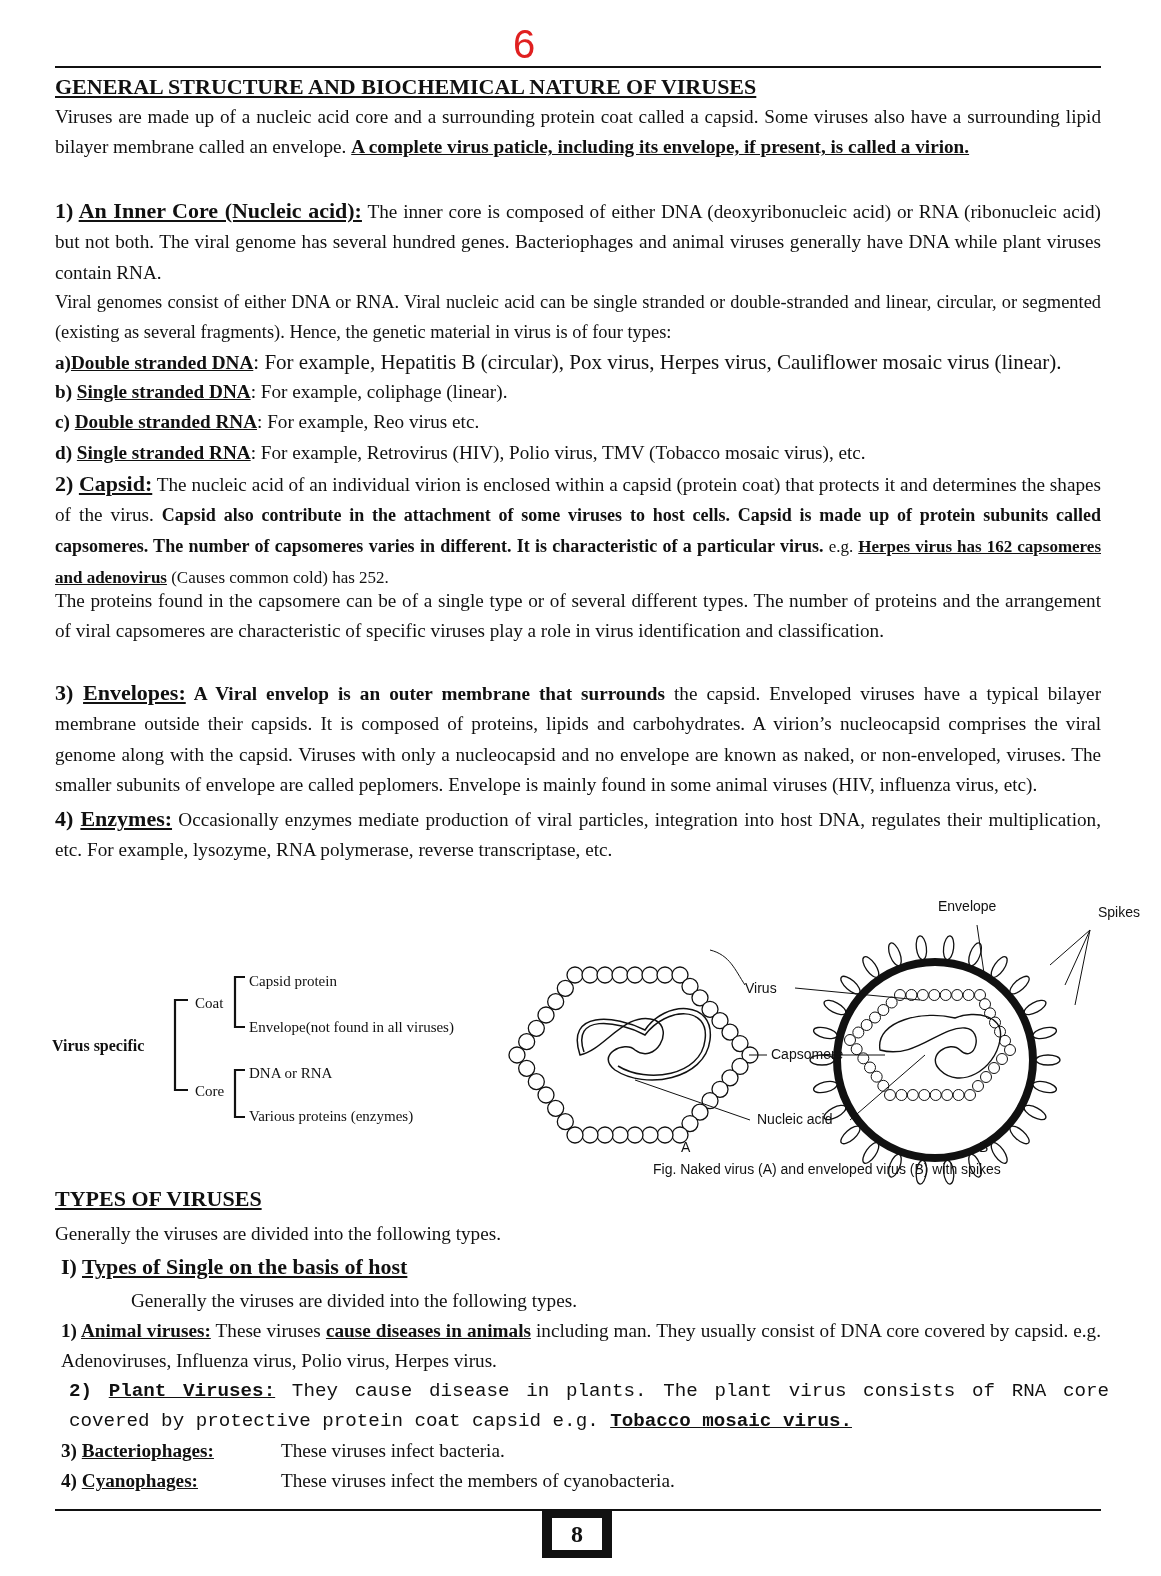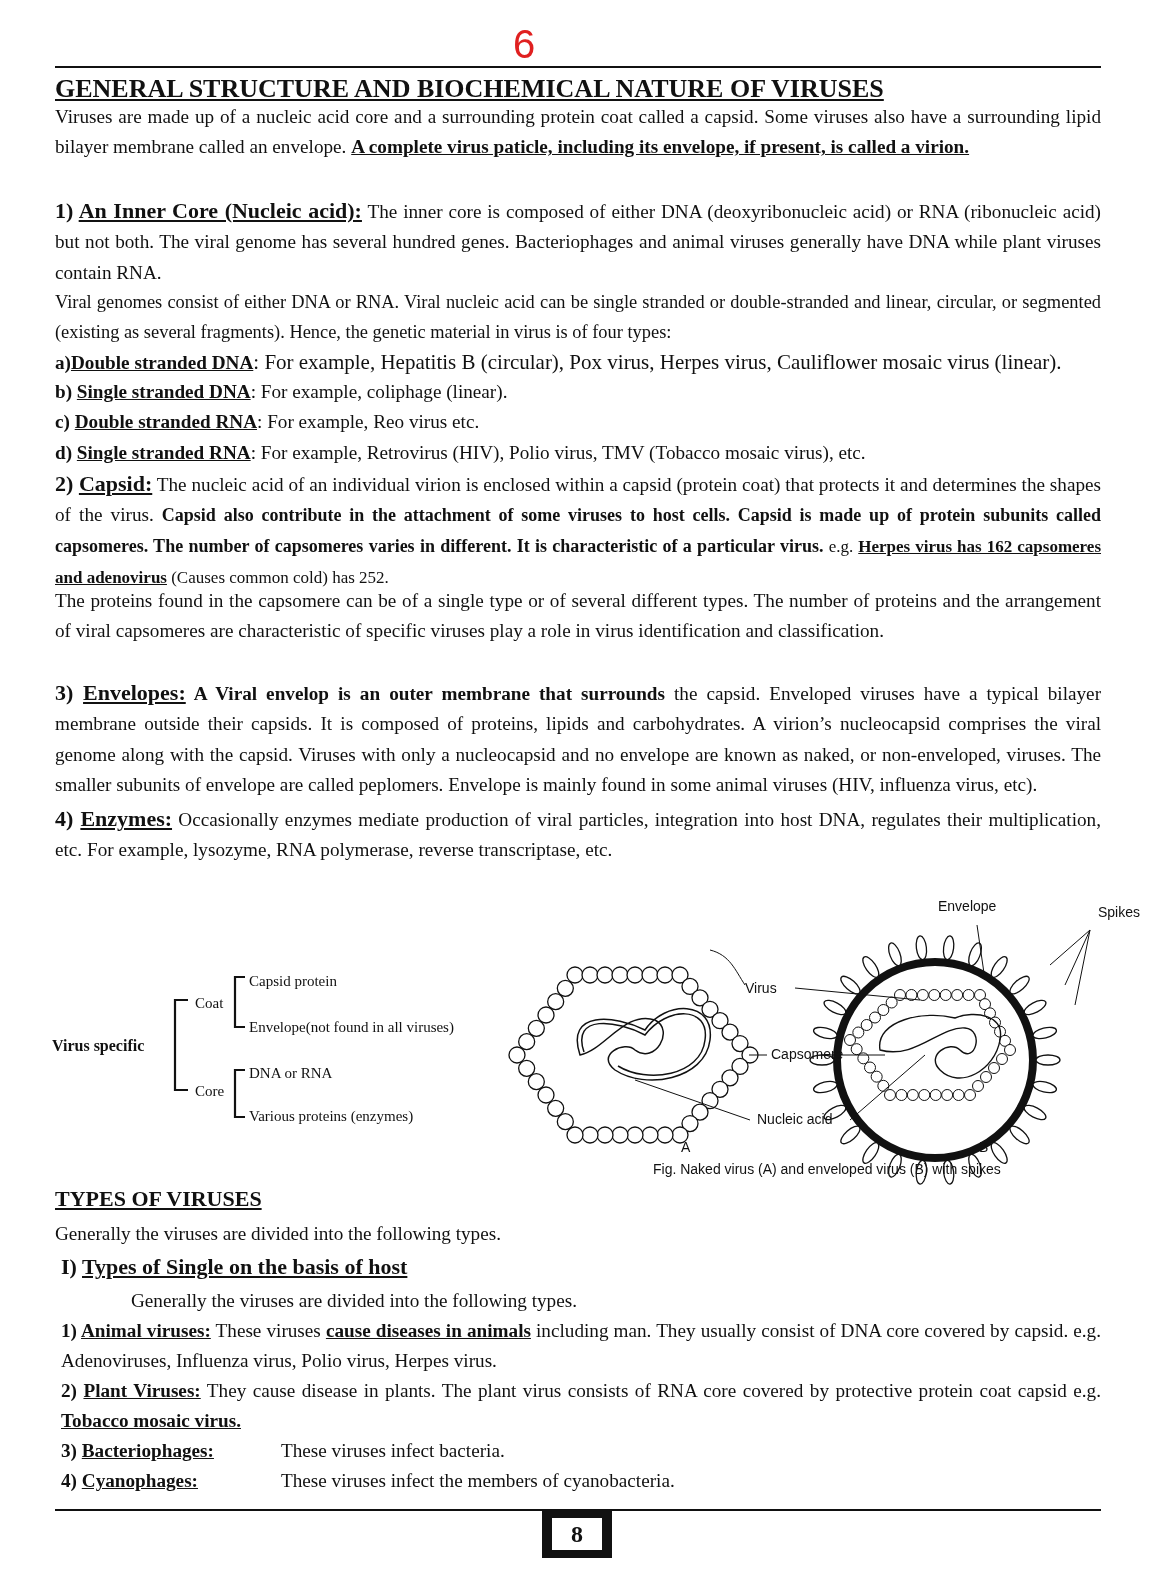--- a/index.html
+++ b/index.html
@@ -4,21 +4,21 @@
 <style>
   html, body { margin: 0; padding: 0; background: #ffffff; }
   body { width: 1161px; height: 1576px; position: relative; overflow: hidden;
          font-family: "Liberation Serif", "DejaVu Serif", serif; color: #111; }
   .page { position: absolute; left: 55px; top: 0; width: 1046px; }
   .header { position: absolute; left: 0; top: 26px; width: 1046px; height: 40px;
             border-bottom: 2px solid #111; }
   .header .pnum { position: absolute; left: 458px; top: -2px; color: #e02020;
                   font-family: "Liberation Sans", sans-serif; font-size: 40px; line-height: 40px; }
   .header .ptitle { position: absolute; right: 2px; top: 18px; font-weight: bold; font-size: 19px; }
-  .h1 { position: absolute; left: 0; top: 74px; font-weight: bold; font-size: 26px;
+  .h1 { position: absolute; left: 0; top: 74px; font-weight: bold; font-size: 22px;
         text-decoration: underline; white-space: nowrap; }
   .para { position: absolute; left: 0; width: 1046px; font-size: 19.2px; line-height: 30.4px;
           text-align: justify; }
   .line { position: absolute; left: 0; font-size: 19.2px; line-height: 30px; white-space: nowrap; }
   b u, u b { text-decoration: underline; }
   .big { font-size: 22px; }
   .diagram-tree { position: absolute; left: 0; top: 965px; width: 440px; height: 170px;
                   font-size: 15px; }
   .fig { position: absolute; left: 450px; top: 890px; width: 600px; height: 300px;
          font-family: "Liberation Sans", sans-serif; font-size: 14px; }
@@ -244,21 +244,21 @@
 
   <div class="line" style="top:1252px; left:6px;">
     <b class="big">I) </b><b class="big"><u>Types of Single on the basis of host</u></b>
   </div>
   <div class="line" style="top:1286px; left:76px;">Generally the viruses are divided into the following types.</div>
 
   <div class="para" style="top:1316px; left:6px; width:1040px;">
     <b>1) </b><b><u>Animal viruses:</u></b><span> These viruses </span><b><u>cause diseases in animals</u></b><span> including man. They usually consist of DNA core covered by capsid. e.g. Adenoviruses, Influenza virus, Polio virus, Herpes virus.</span>
   </div>
 
-  <div class="para" style="top:1376px; left:6px; width:1040px;">
+  <div class="para" style="top:1376px; left:14px; width:1040px;font-family:Liberation Mono, monospace;">
     <b>2) </b><b><u>Plant Viruses:</u></b><span> They cause disease in plants. The plant virus consists of RNA core covered by protective protein coat capsid e.g. </span><b><u>Tobacco mosaic virus.</u></b>
   </div>
 
   <div class="line" style="top:1436px; left:6px;">
     <span class="tab"><b>3) </b><b><u>Bacteriophages:</u></b></span><span>These viruses infect bacteria.</span>
   </div>
   <div class="line" style="top:1466px; left:6px;">
     <span class="tab2"><b>4) </b><b><u>Cyanophages:</u></b></span><span>These viruses infect the members of cyanobacteria.</span>
   </div>
 

